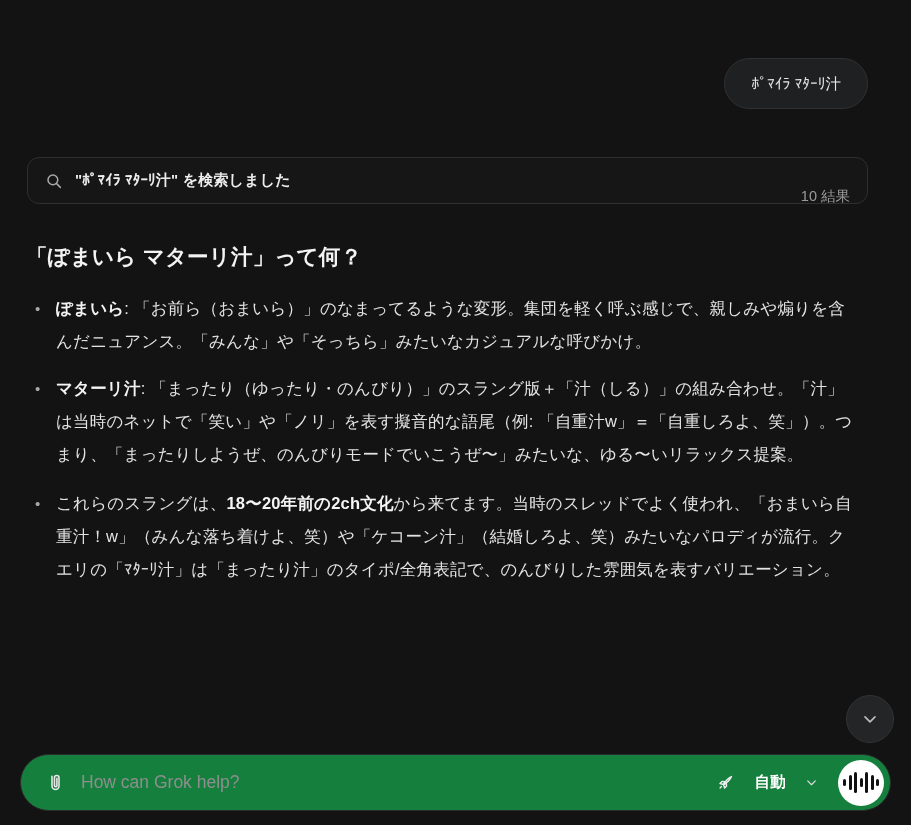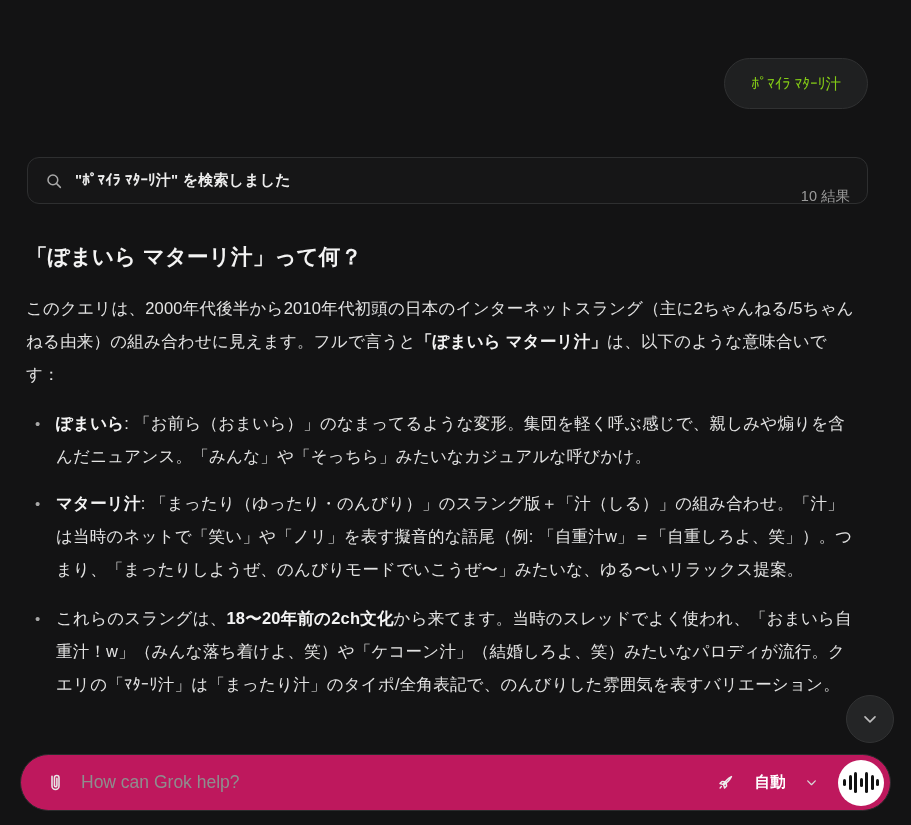--- a/index.html
+++ b/index.html
@@ -18,21 +18,21 @@
     display: flex;
     justify-content: flex-end;
     padding: 58px 43px 0 26px;
   }
   .user-bubble {
     background: #1f2021;
     border: 1px solid #303132;
     border-radius: 26px;
     padding: 14px 26px;
     font-size: 15.5px;
-    color: #84cc16;
+    color: #e5e5e5;
     line-height: 21px;
     white-space: nowrap;
   }
 
   
   .search-bar {
     margin: 48px 43px 0 27px;
     height: 47px;
     border: 1px solid #2e2f30;
     border-radius: 12px;
@@ -109,21 +109,21 @@
     cursor: pointer;
   }
 
   
   .composer {
     position: absolute;
     left: 20px;
     right: 20px;
     bottom: 14px;
     height: 57px;
-    background: #be185d;
+    background: #15803d;
     border: 1px solid #2a2b2c;
     border-radius: 29px;
     display: flex;
     align-items: center;
     padding: 0 6px 0 18px;
     gap: 10px;
   }
   .composer .attach {
     width: 32px; height: 32px;
     display: flex; align-items: center; justify-content: center;
@@ -194,21 +194,20 @@
       </svg>
     </span>
     <span class="query">"ﾎﾟﾏｲﾗ ﾏﾀｰﾘ汁" を検索しました</span>
     <span class="spacer"></span>
     <span class="count">10 結果</span>
   </div>
 
   <div class="answer">
     <h2>「ぽまいら マターリ汁」って何？</h2>
 
-    <p><span>このクエリは、2000年代後半から2010年代初頭の日本のインターネットスラング（主に2ちゃんねる/5ちゃんねる由来）の組み合わせに見えます。フルで言うと</span><span class="b">「ぽまいら マターリ汁」</span><span>は、以下のような意味合いです：</span></p>
 
     <ul>
       <li><span class="b">ぽまいら</span><span>: 「お前ら（おまいら）」のなまってるような変形。集団を軽く呼ぶ感じで、親しみや煽りを含んだニュアンス。「みんな」や「そっちら」みたいなカジュアルな呼びかけ。</span></li>
       <li><span class="b">マターリ汁</span><span>: 「まったり（ゆったり・のんびり）」のスラング版＋「汁（しる）」の組み合わせ。「汁」は当時のネットで「笑い」や「ノリ」を表す擬音的な語尾（例: 「自重汁w」＝「自重しろよ、笑」）。つまり、「まったりしようぜ、のんびりモードでいこうぜ〜」みたいな、ゆる〜いリラックス提案。</span></li>
     </ul>
 
 
     <ul>
       <li><span>これらのスラングは、</span><span class="b">18〜20年前の2ch文化</span><span>から来てます。当時のスレッドでよく使われ、「おまいら自重汁！w」（みんな落ち着けよ、笑）や「ケコーン汁」（結婚しろよ、笑）みたいなパロディが流行。クエリの「ﾏﾀｰﾘ汁」は「まったり汁」のタイポ/全角表記で、のんびりした雰囲気を表すバリエーション。</span></li>
     </ul>

